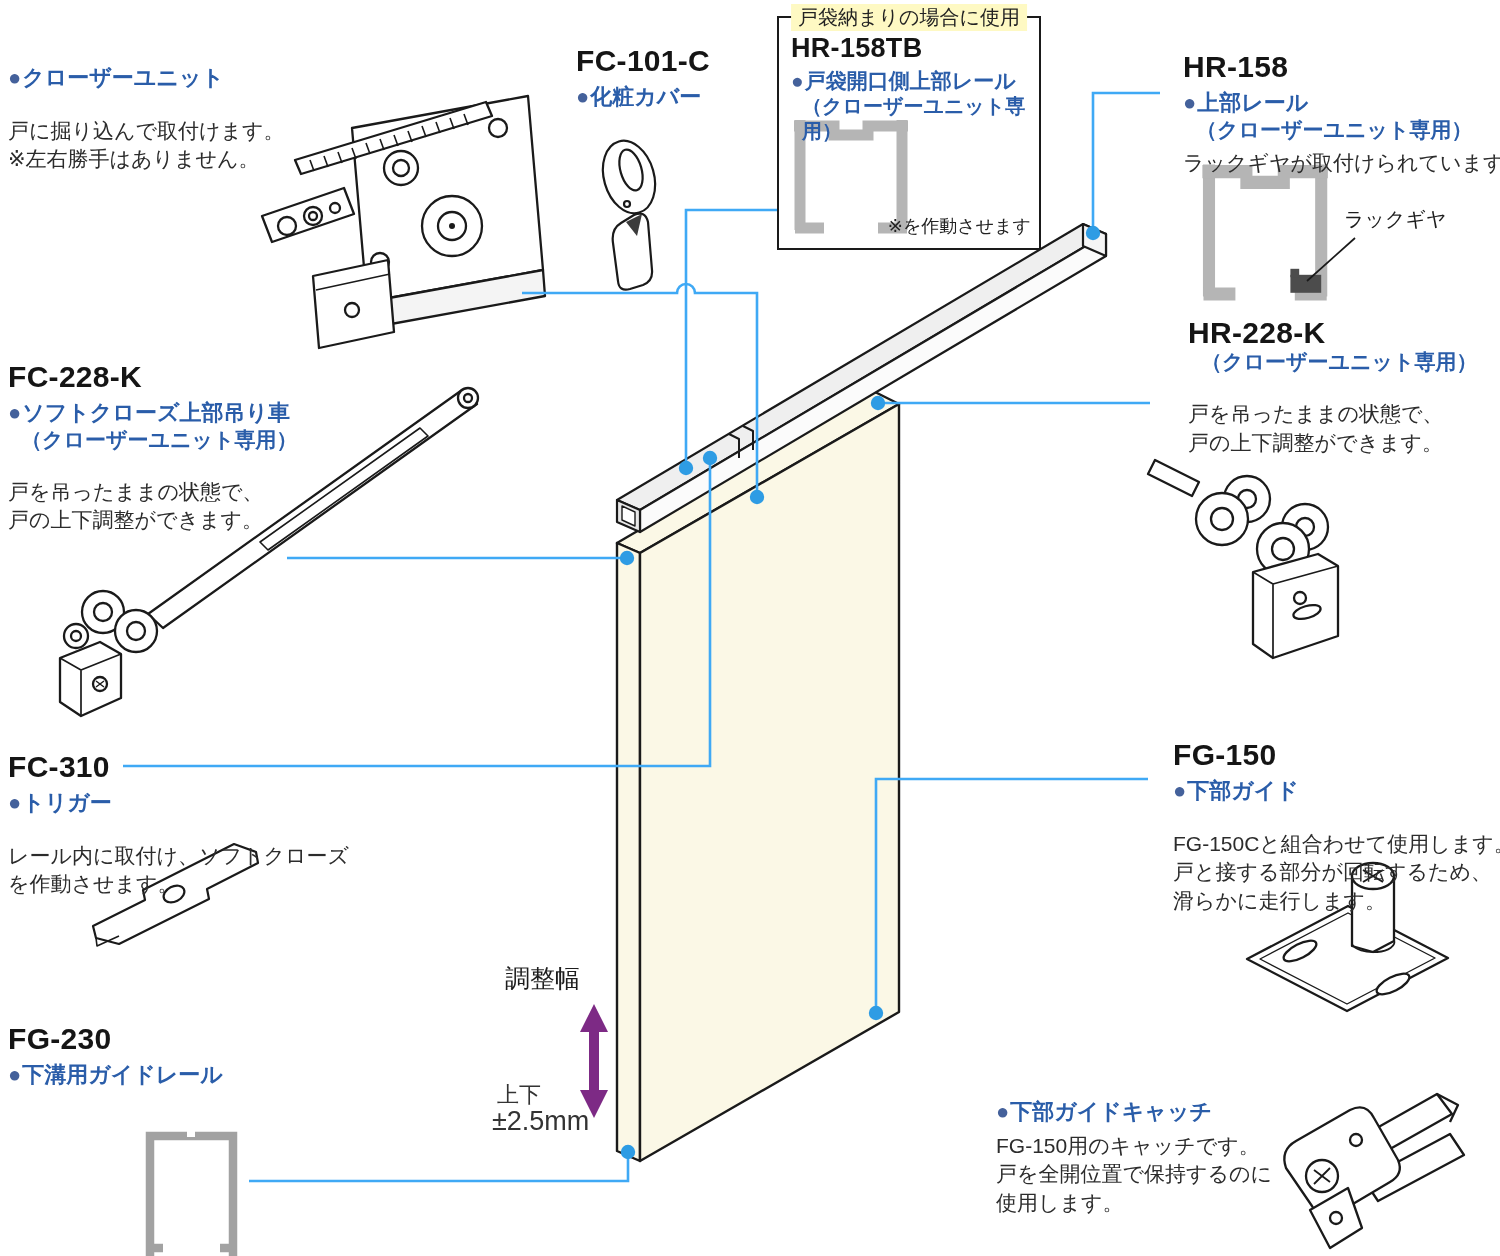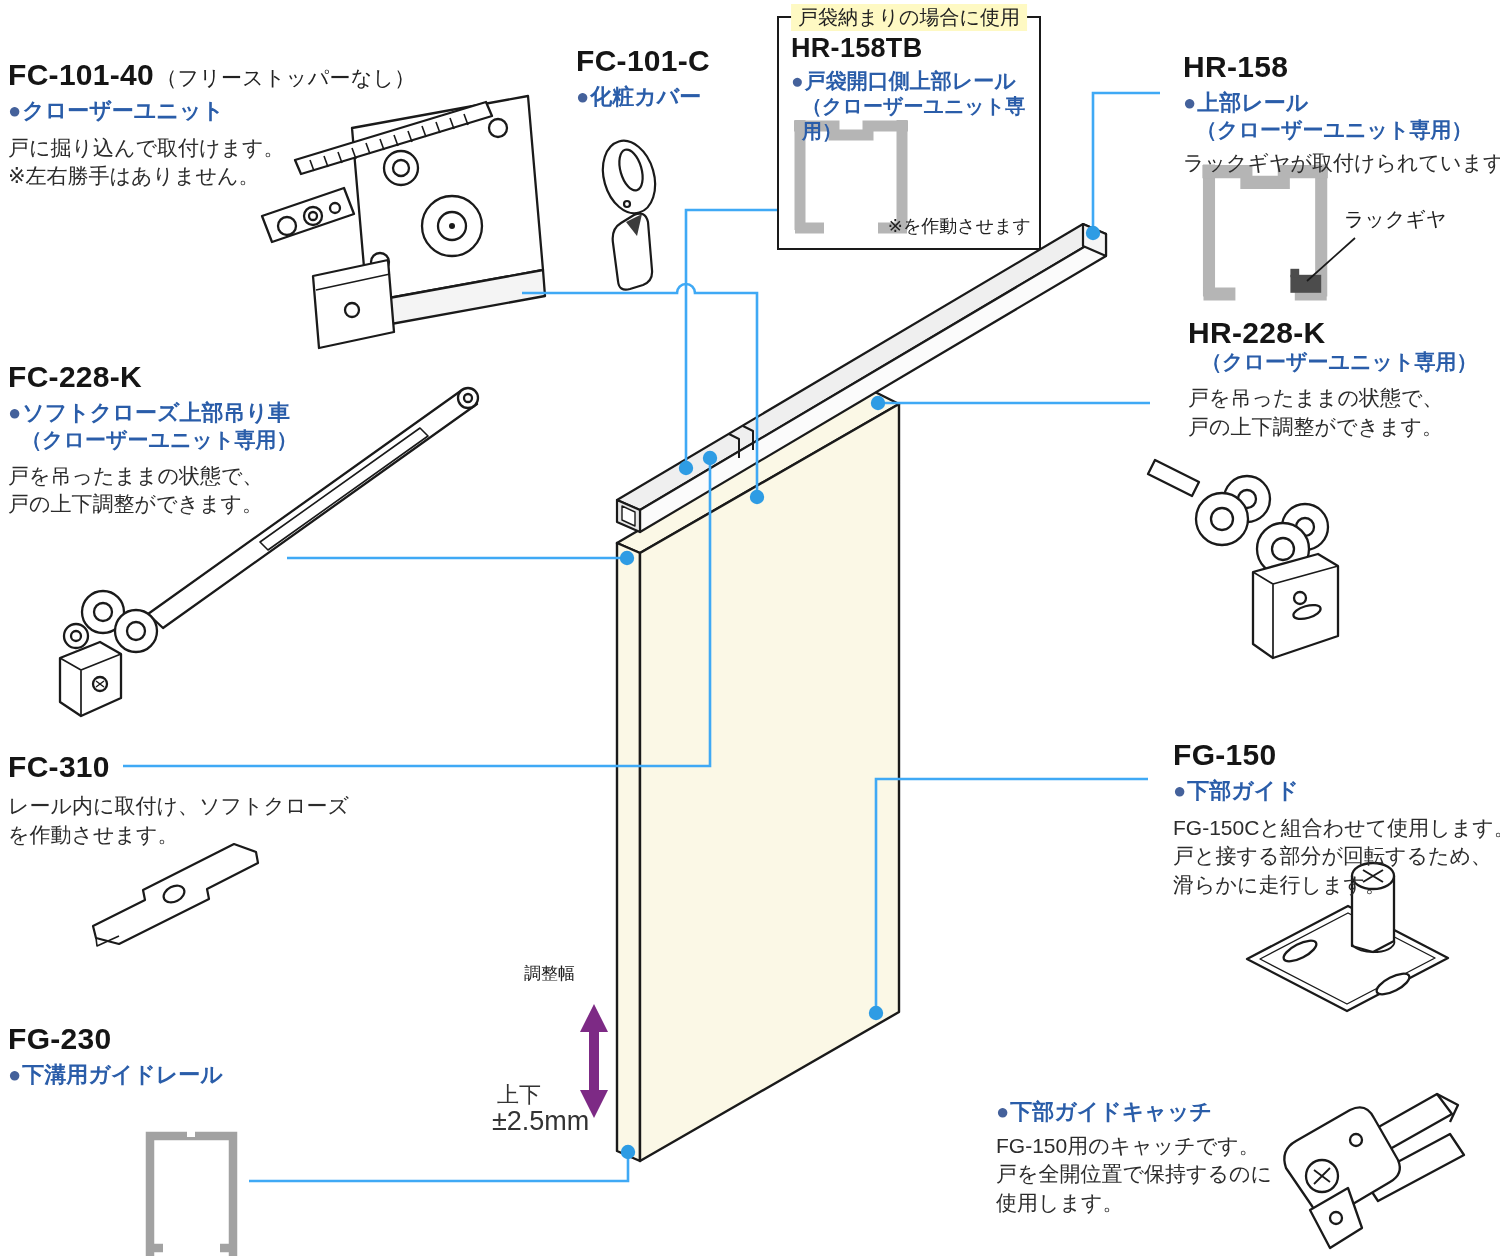--- a/index.html
+++ b/index.html
@@ -7,21 +7,21 @@
     position:relative;width:1500px;height:1256px;overflow:hidden;background:#fff;
     font-family:"Liberation Sans","DejaVu Sans",sans-serif;
   }
   #diagram-svg{position:absolute;left:0;top:0;z-index:1;}
   .pblock{position:absolute;z-index:2;white-space:nowrap;}
   .code{font-size:30px;font-weight:bold;color:#151515;letter-spacing:.3px;line-height:1.1;}
   .code .suffix{font-size:21px;font-weight:normal;color:#222;margin-left:2px;}
   .feature{font-size:22px;font-weight:bold;color:#2a5da9;line-height:1.25;margin-top:6px;}
   .feature .bullet{color:#44619b;margin-right:1px;}
   .feature2{font-size:21px;font-weight:bold;color:#2a5da9;line-height:1.25;padding-left:13px;}
-  .descs{margin-top:9px;}
+  .descs{margin-top:25px;}
   .desc{font-size:21px;color:#2c2c2c;line-height:1.36;}
   
   .tb-box{position:absolute;left:777px;top:16px;width:260px;height:230px;border:2.5px solid #1a1a1a;z-index:2;background:transparent;}
   .tb-title{position:absolute;top:-14px;left:50%;transform:translateX(-50%);background:#fef9c3;padding:0 7px;font-size:20px;color:#222;white-space:nowrap;}
   .tb-inner{padding:16px 8px 0 12px;}
   .tb-inner .code{font-size:27px;}
   .tb-inner .feature{font-size:21px;margin-top:4px;}
   .tb-inner .feature2{font-size:20px;padding-left:11px;}
   .tb-note{position:absolute;right:8px;bottom:10px;font-size:18px;color:#222;}
   .small-label{position:absolute;z-index:2;color:#1d1d1d;white-space:nowrap;}
@@ -185,21 +185,20 @@
       <circle cx="878" cy="403" r="7.2"></circle>
       <circle cx="876" cy="1013" r="7.2"></circle>
     </g>
 
     <g fill="#7d2a85" stroke="none">
       <polygon points="594,1004 580,1032 589,1032 589,1090 580,1090 594,1118 608,1090 599,1090 599,1032 608,1032"></polygon>
     </g>
   </svg>
 
   <div class="pblock" style="left:8px;top:58px">
-    <div class="code"><span>FC-101-40</span><span class="suffix">（フリーストッパーなし）</span></div>
     <div class="feature"><span class="bullet">●</span><span>クローザーユニット</span></div>
     <div class="descs">
       <div class="desc">戸に掘り込んで取付けます。</div>
       <div class="desc">※左右勝手はありません。</div>
     </div>
   </div>
 
   <div class="pblock" style="left:576px;top:44px">
     <div class="code">FC-101-C</div>
     <div class="feature"><span class="bullet">●</span><span>化粧カバー</span></div>
@@ -239,20 +238,21 @@
     <div class="code">HR-228-K</div>
     <div class="feature2">（クローザーユニット専用）</div>
     <div class="descs">
       <div class="desc">戸を吊ったままの状態で、</div>
       <div class="desc">戸の上下調整ができます。</div>
     </div>
   </div>
 
   <div class="pblock" style="left:8px;top:750px">
     <div class="code">FC-310</div>
+    <div class="feature"><span class="bullet">●</span><span>トリガー</span></div>
     <div class="descs">
       <div class="desc">レール内に取付け、ソフトクローズ</div>
       <div class="desc">を作動させます。</div>
     </div>
   </div>
 
   <div class="pblock" style="left:8px;top:1022px">
     <div class="code">FG-230</div>
     <div class="feature"><span class="bullet">●</span><span>下溝用ガイドレール</span></div>
   </div>
@@ -269,17 +269,17 @@
 
   <div class="pblock" style="left:996px;top:1092px">
     <div class="feature"><span class="bullet">●</span><span>下部ガイドキャッチ</span></div>
     <div class="descs" style="margin-top:6px">
       <div class="desc">FG-150用のキャッチです。</div>
       <div class="desc">戸を全開位置で保持するのに</div>
       <div class="desc">使用します。</div>
     </div>
   </div>
 
-  <div class="small-label" style="left:524px;top:962px;font-size:17px">調整幅</div>
+  <div class="small-label" style="left:505px;top:962px;font-size:25px">調整幅</div>
   <div class="small-label" style="left:497px;top:1080px;font-size:22px;color:#333">上下</div>
   <div class="small-label" style="left:492px;top:1106px;font-size:27px;color:#333">±2.5mm</div>
 
 </div>
 
 </body></html>

